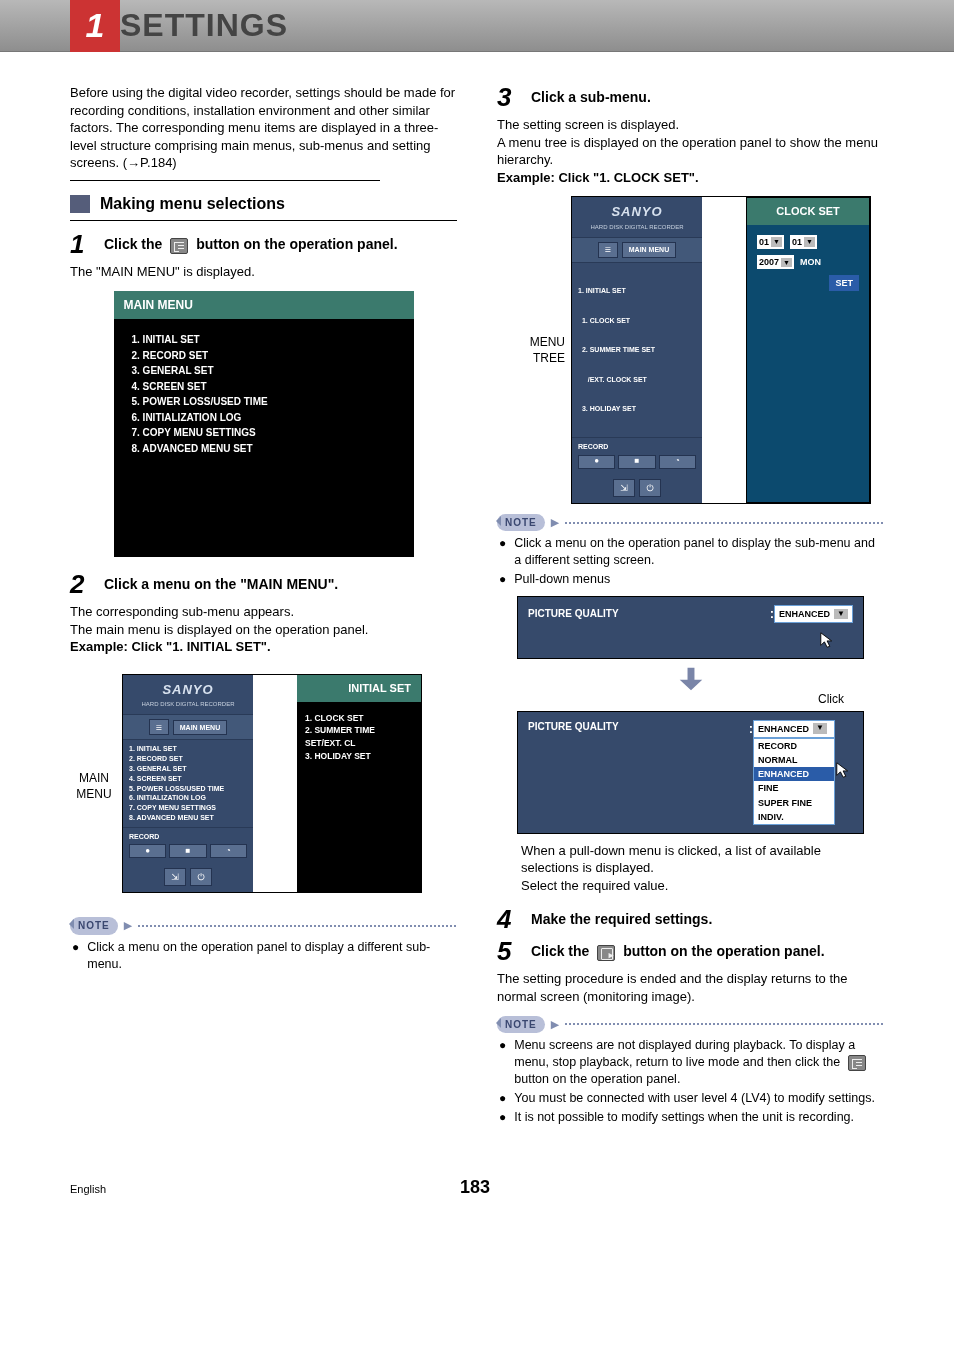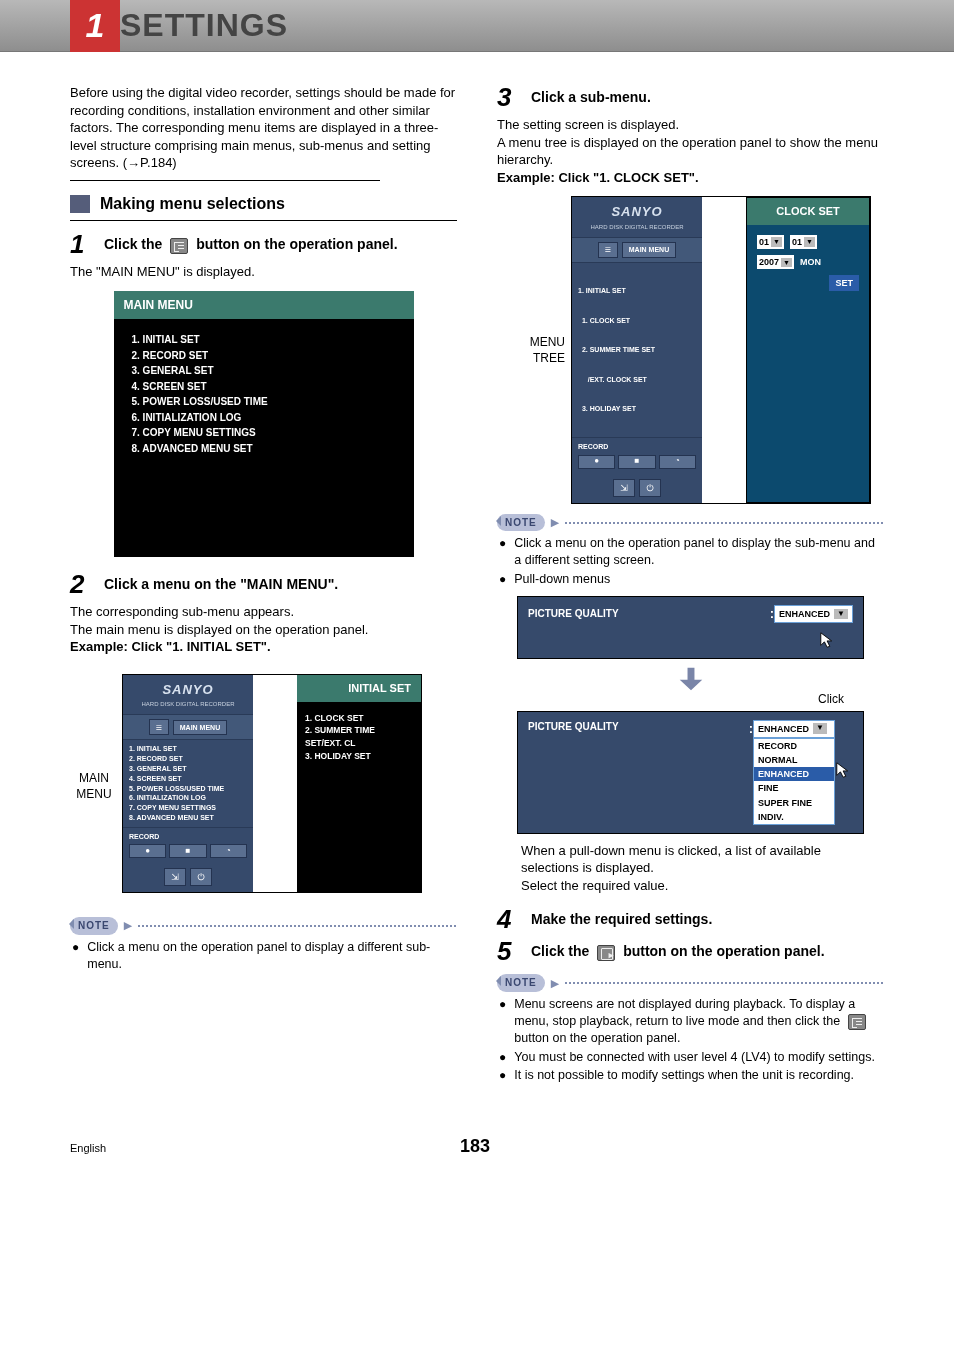--- a/index.html
+++ b/index.html
@@ -472,20 +472,21 @@
       <div class="step-num">4</div>
       <div class="step-head">Make the required settings.</div>
     </div>
 
     <div class="step-row">
       <div class="step-num">5</div>
       <div class="step-head">
         <span>Click the </span><span class="icon-box exit"></span><span> button on the operation panel.</span>
       </div>
     </div>
+    <div class="body-text">The setting procedure is ended and the display returns to the normal screen (monitoring image).</div>
 
     <div class="note-row">
       <div class="note-badge">NOTE</div>
       <div class="note-arrow">▶</div>
       <div class="note-line"></div>
     </div>
     <div class="bullets">
       <div class="b">
           <span class="dot">●</span>
         <span>

